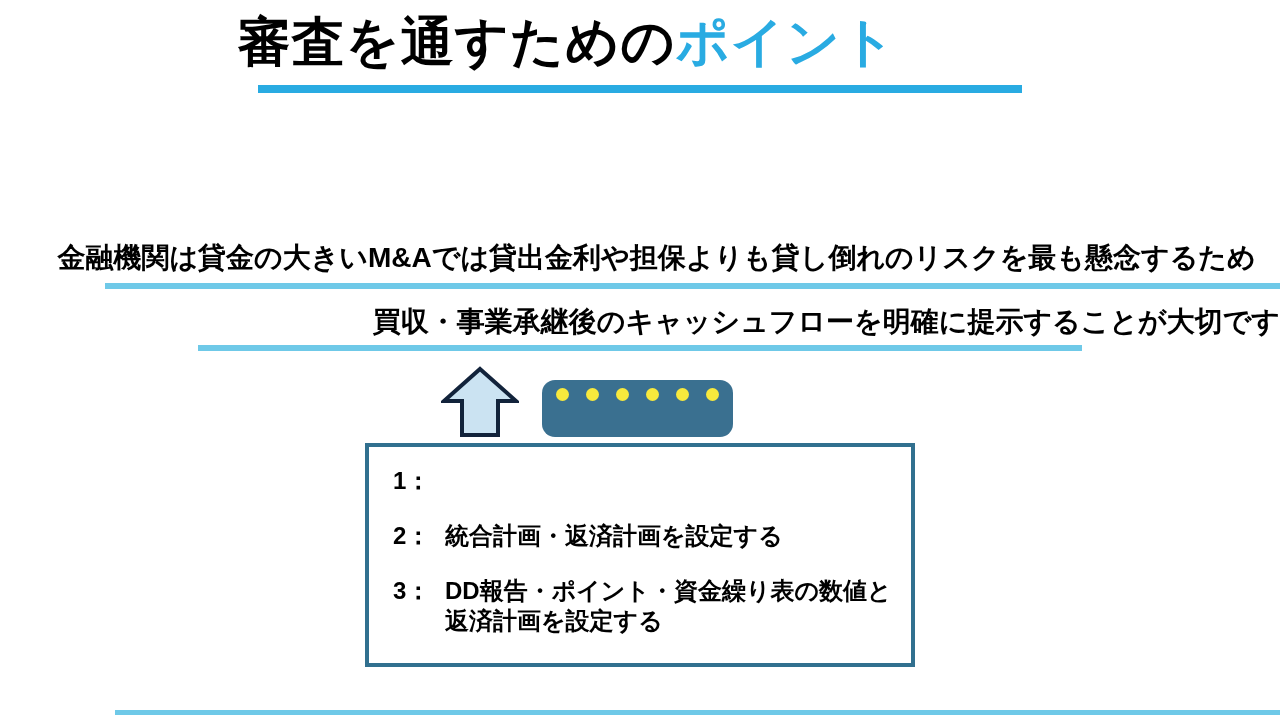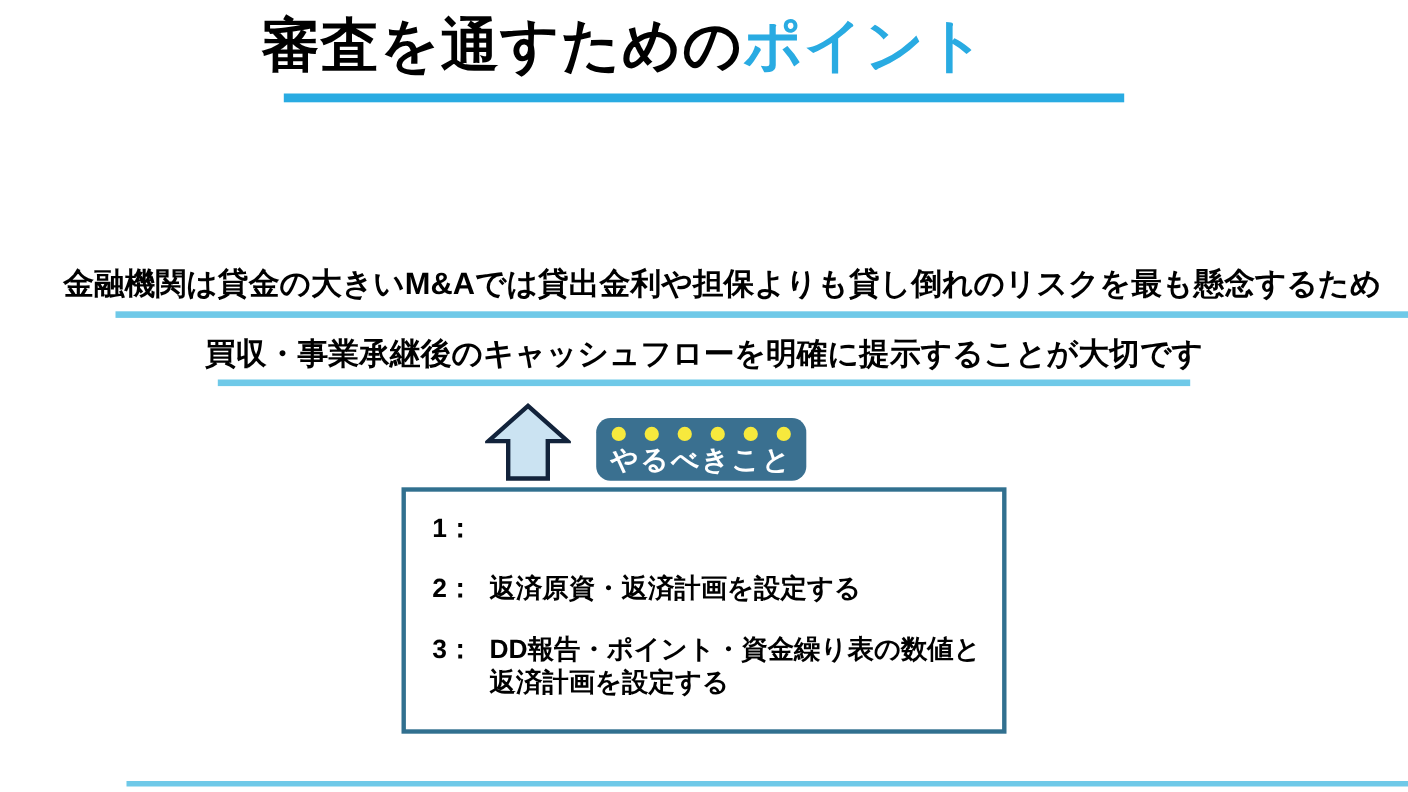--- a/index.html
+++ b/index.html
@@ -28,21 +28,21 @@
   .title .accent{color:var(--accent);}
   .title-underline{
     position:absolute;left:258px;top:85px;width:764px;height:8px;
     background:var(--accent);
   }
   .statement-line{
     position:absolute;left:0;width:1280px;text-align:center;
     font-size:28px;font-weight:900;line-height:32px;white-space:nowrap;
   }
   .statement-line.l1{top:242px;padding-left:33px;box-sizing:border-box;}
-  .statement-line.l2{top:306px;}
+  .statement-line.l2{top:306px;text-align:right;}
   .u1{position:absolute;left:105px;right:0;top:283px;height:6px;background:var(--underline);}
   .u2{position:absolute;left:198px;width:884px;top:345px;height:6px;background:var(--underline);}
   .up-arrow{position:absolute;left:441px;top:366px;width:78px;height:72px;}
   .badge{
     position:absolute;left:542px;top:380px;width:191px;height:57px;
     background:var(--badge-bg);border-radius:13px;
     display:flex;flex-direction:column;align-items:center;
     box-sizing:border-box;padding-top:8px;
   }
   .dots{display:flex;gap:17px;justify-content:center;height:14px;}
@@ -84,31 +84,30 @@
 
 <div class="badge">
   <div class="dots">
       <span class="dot"></span>
       <span class="dot"></span>
       <span class="dot"></span>
       <span class="dot"></span>
       <span class="dot"></span>
       <span class="dot"></span>
     </div>
-  <div class="badge-label">やるべきこと</div>
 </div>
 
 <div class="todo-box">
   <div class="todo-item">
     <span class="num">1：</span>
   </div>
   <div class="todo-item">
     <span class="num">2：</span>
     <span class="txt">
-        <div>返済原資・返済計画を設定する</div>
+        <div>統合計画・返済計画を設定する</div>
       </span>
   </div>
   <div class="todo-item">
     <span class="num">3：</span>
     <span class="txt">
       <div>DD報告・ポイント・資金繰り表の数値と</div>
       <div>返済計画を設定する</div>
     </span>
   </div>
 </div>

